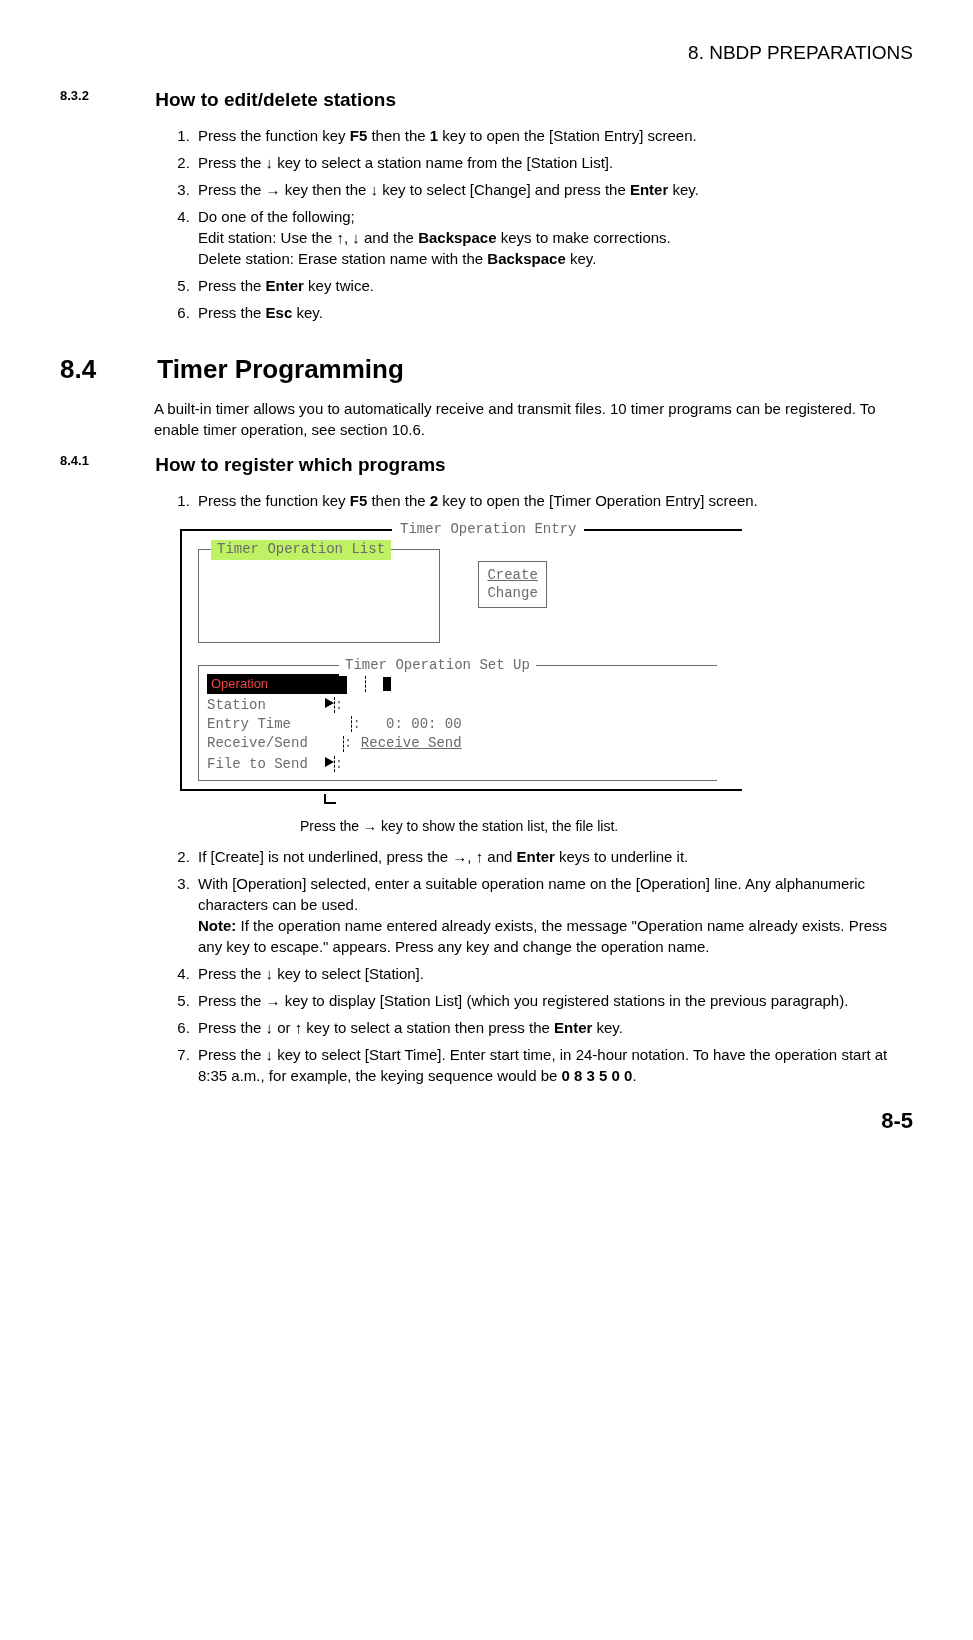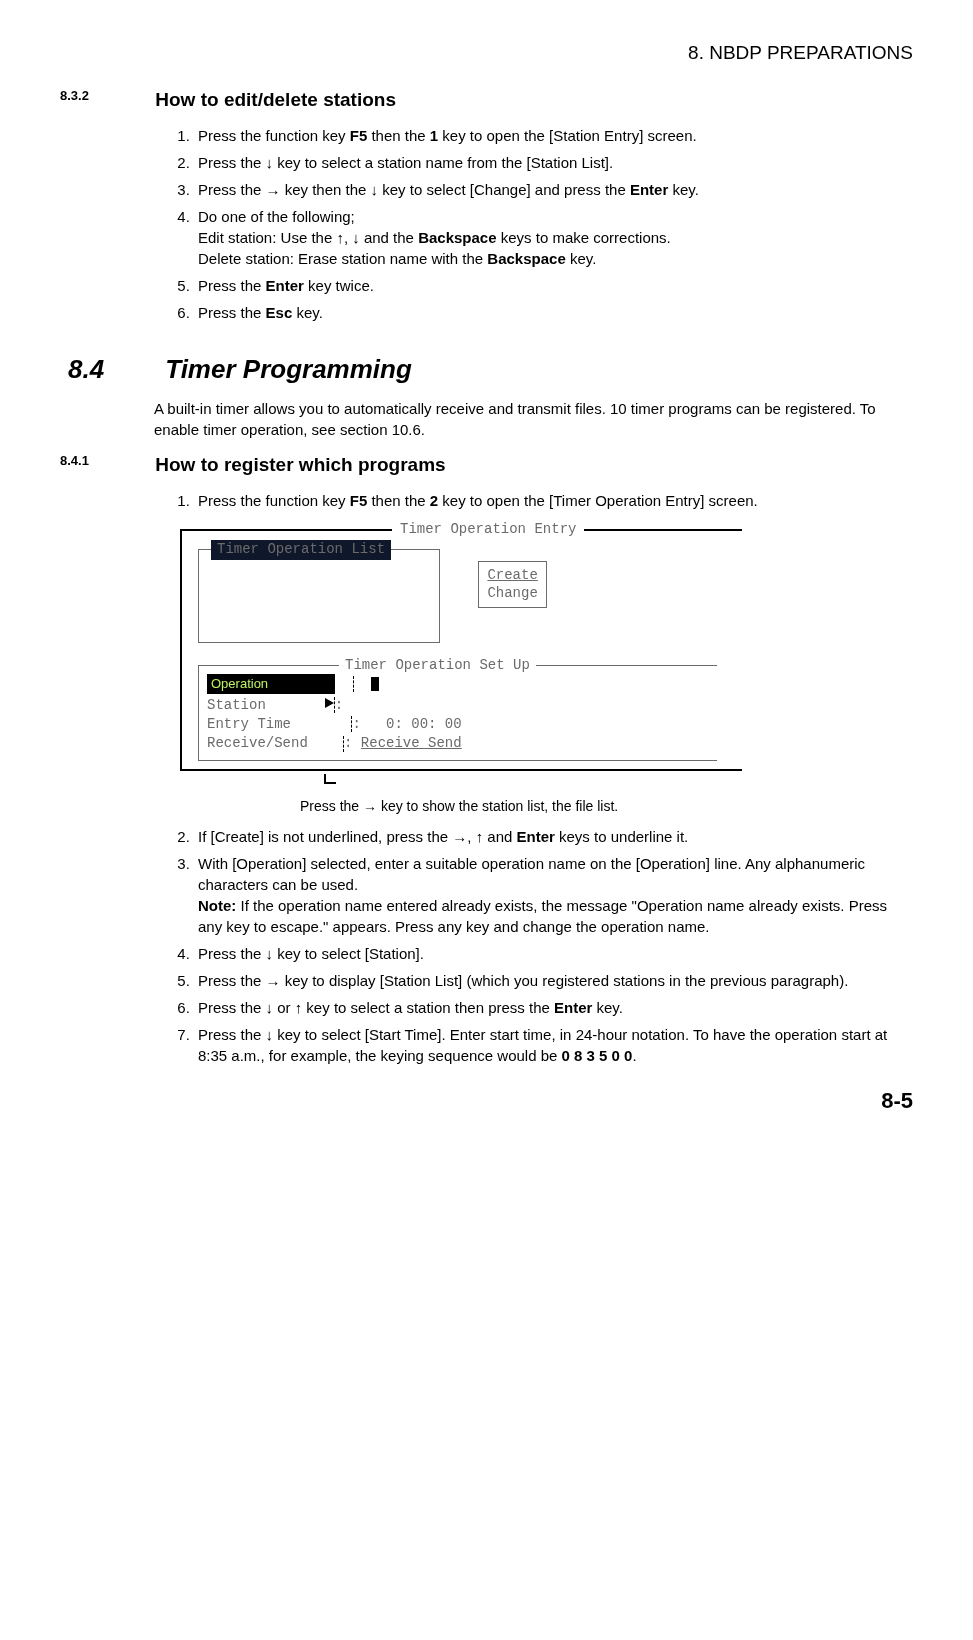--- a/index.html
+++ b/index.html
@@ -24,22 +24,21 @@
   }
   h2.sub {
     font-size: 19px;
     font-weight: bold;
     margin: 10px 0 12px 0;
   }
   h2.sub .sec-num { font-size: 13px; width:90px;}
   h1.main {
     font-size: 26px;
     font-weight: bold;
-    margin: 28px 0 10px 8px;
-    font-style: italic;
+    margin: 28px 0 10px 0;
   }
   h1.main .sec-num { font-size: 26px; width:90px;}
   ol {
     margin: 0 0 18px 0;
     padding-left: 134px;
   }
   ol li {
     margin-bottom: 6px;
     padding-left: 4px;
   }
@@ -73,21 +72,21 @@
     width: 240px;
     height: 92px;
     margin: 10px 0 8px 6px;
     display:inline-block;
     vertical-align:top;
   }
   .inner-title1 {
     position: absolute;
     top: -10px;
     left: 12px;
-    background: #0f172a;
+    background: #bef264;
     padding: 0 6px;
     color:#6b6b6b;
   }
   .side-box {
     display:inline-block;
     border:1px solid #6b6b6b;
     padding:4px 8px;
     margin: 22px 0 0 30px;
     vertical-align:top;
     color:#6b6b6b;
@@ -108,22 +107,22 @@
   .inner-title2 {
     position: absolute;
     top: -10px;
     left: 140px;
     background: #fff;
     padding: 0 6px;
   }
   .op-row { white-space: pre; }
   .op-highlight {
     background: #000;
-    color: #bef264;
-    padding: 1px 4px 1px 4px;
+    color: #ef4444;
+    padding: 1px 16px 1px 4px;
     font-family: Arial, sans-serif;
     font-size:13px;
     display:inline-block;
     width:120px;
   }
   .arrow-r {
     display:inline-block;
     vertical-align:middle;
   }
   .arrow-r::before {
@@ -198,20 +197,21 @@
         <span class="underline">Create</span><br>
         <span>Change</span>
       </div>
     </div>
     <div class="inner-box2">
       <span class="inner-title2">Timer Operation Set Up</span>
       <div class="op-row"><span class="op-highlight">Operation</span><span style="display:inline-block;width:18px;border-right:1px dashed #000;height:16px;vertical-align:middle;"></span>  <span class="cursor-block"></span></div>
       <div class="op-row"><span><span>Station</span>       </span><span class="arrow-r"></span><span style="display:inline-block;border-right:1px dashed #000;height:16px;vertical-align:middle;"></span>:</div>
       <div class="op-row"><span><span>Entry Time</span>      </span><span style="display:inline-block;width:10px;border-right:1px dashed #000;height:16px;vertical-align:middle;"></span>:  <span> 0: 00: 00</span></div>
       <div class="op-row"><span><span>Receive/Send</span>   </span><span style="display:inline-block;width:10px;border-right:1px dashed #000;height:16px;vertical-align:middle;"></span>: <span style="text-decoration:underline">Receive Send</span></div>
+      <div class="op-row"><span><span>File to Send</span>  </span><span class="arrow-r"></span><span style="display:inline-block;border-right:1px dashed #000;height:16px;vertical-align:middle;"></span>:</div>
     </div>
   </div>
   <div style="margin-left:144px;"><span style="display:inline-block;border-left:2px solid #000;border-bottom:2px solid #000;width:10px;height:8px;"></span></div>
 </div>
 <div class="caption">
   <span>Press the → key to show the station list, the file list.</span>
 </div>
 
 <ol start="2">
   <li><span>If [Create] is not underlined, press the →, ↑ and <b>Enter</b> keys to underline it.</span></li>

